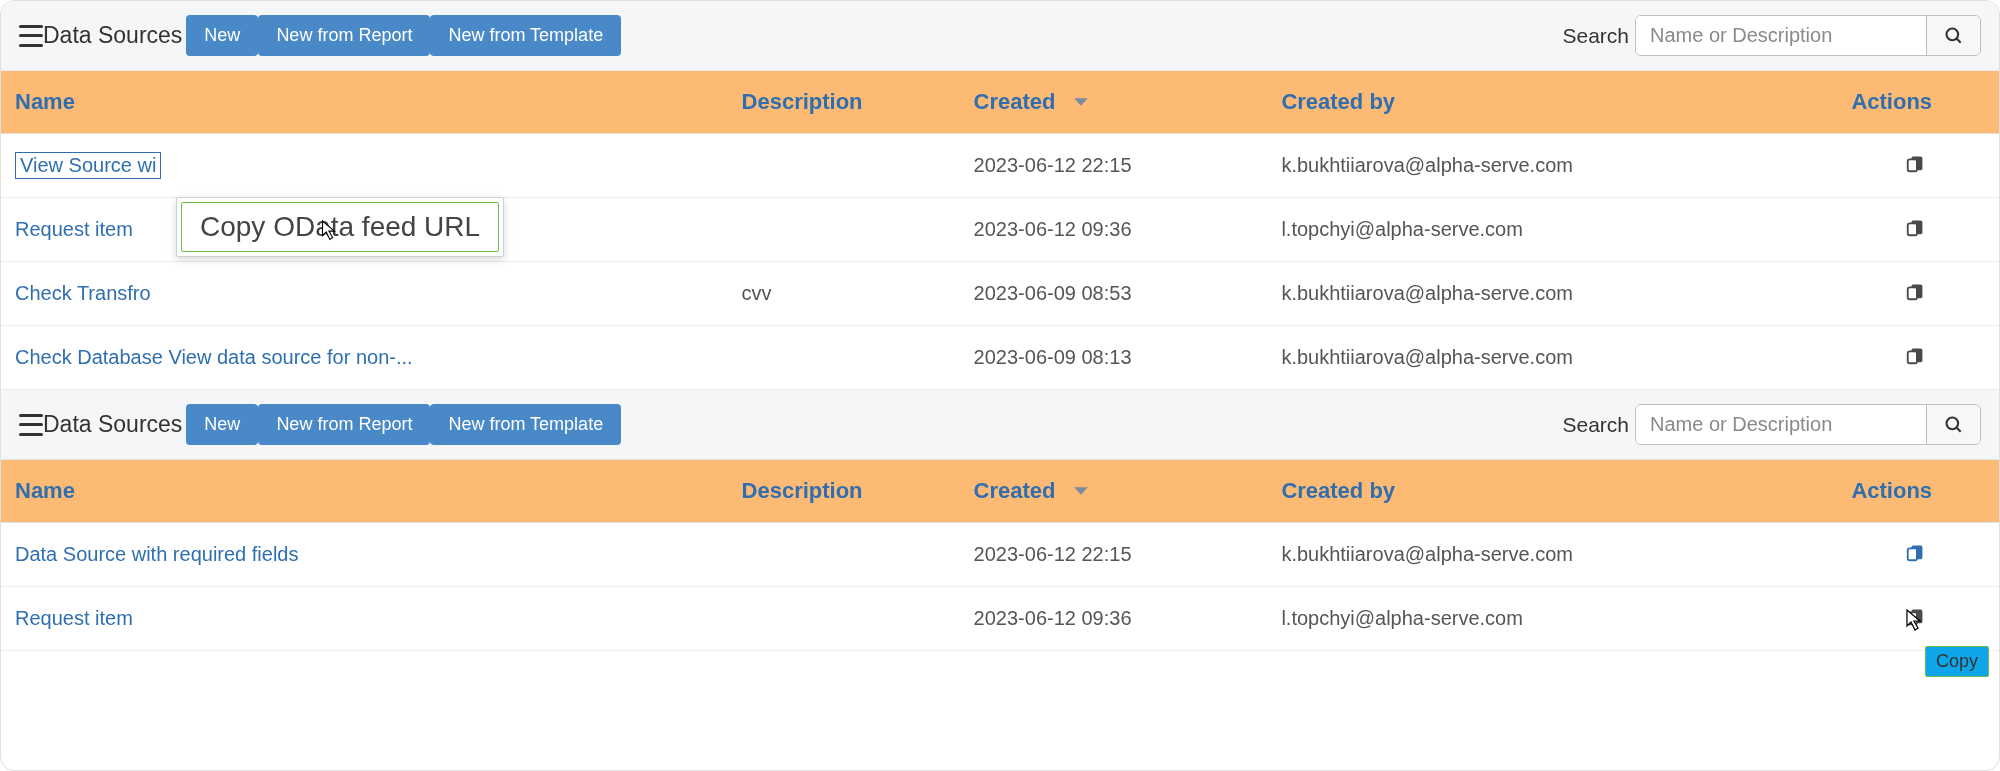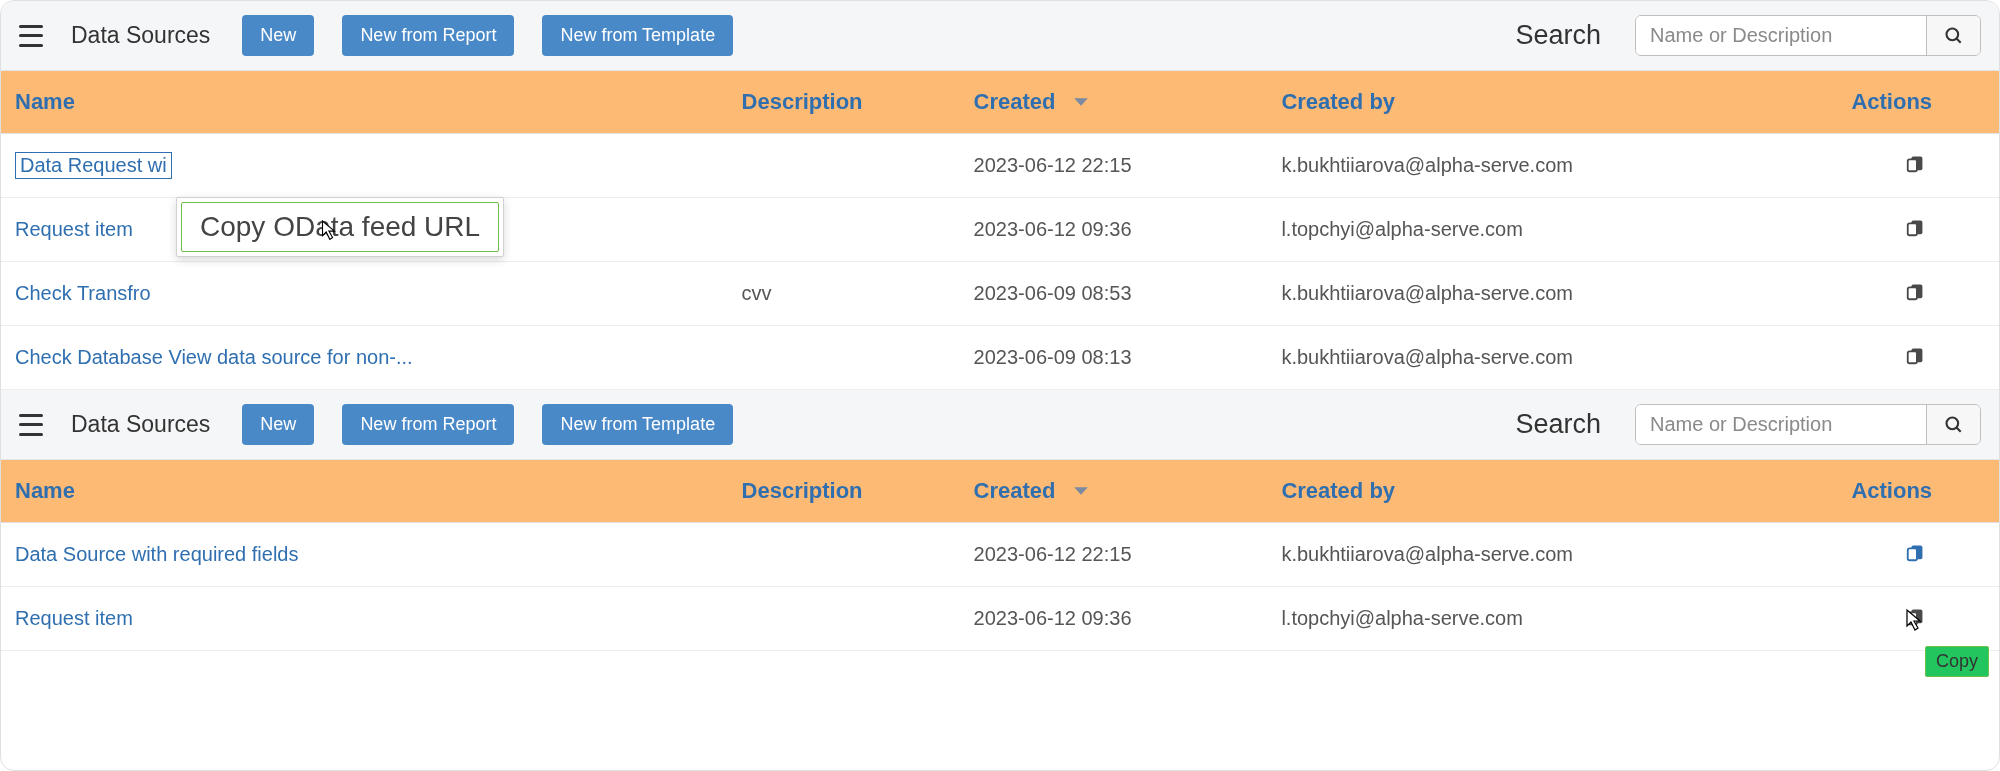--- a/index.html
+++ b/index.html
@@ -18,21 +18,21 @@
     border: 1px solid #e0e0e0;
     position: relative;
   }
   .panel {
     width: 100%;
   }
   .toolbar {
     display: flex;
     align-items: center;
     padding: 14px 18px 14px 18px;
-    gap: 28px;
+    gap: 0;
     background: #f5f6f7;
     border-bottom: 1px solid #e5e5e5;
   }
   .hamburger {
     width: 24px;
     height: 22px;
     display: flex;
     flex-direction: column;
     justify-content: space-between;
     cursor: pointer;
@@ -51,21 +51,21 @@
     background: #4a89c8;
     color: #fff;
     border: none;
     padding: 10px 18px;
     font-size: 18px;
     border-radius: 4px;
     cursor: pointer;
   }
   .toolbar-spacer { flex: 1; }
   .search-label {
-    font-size: 27px;
+    font-size: 21px;
     color: #333;
     margin-right: 6px;
   }
   .search-group {
     display: flex;
     border: 1.5px solid #bfbfbf;
     border-radius: 6px;
     overflow: hidden;
     height: 41px;
     background: #fff;
@@ -159,21 +159,21 @@
   .cursor { 
     position: absolute;
     z-index: 60;
     pointer-events: none;
   }
 
   
   .tooltip {
     position: absolute;
     border: 1.5px solid #6fbf4b;
-    background: #22c55e;
+    background: #0ea5e9;
     padding: 4px 10px;
     font-size: 18px;
     color: #333;
     z-index: 55;
     border-radius: 2px;
   }
 
 </style>
 </head>
 <body>
@@ -223,21 +223,21 @@
                   <path d="M3 3 L12 13 L21 3 Z"></path>
                 </svg>
             </span>
           </th>
           <th>Created by</th>
           <th class="col-actions">Actions</th>
         </tr>
       </thead>
       <tbody>
         <tr>
-          <td><span class="link selected">Data Request wi</span></td>
+          <td><span class="link selected">View Source wi</span></td>
           <td></td>
           <td>2023-06-12 22:15</td>
           <td>k.bukhtiiarova@alpha-serve.com</td>
           <td class="action-cell"><span><svg class="copy-icon-svg" viewBox="0 0 24 24" fill="#4a4a4a">
                   <rect x="7" y="5" width="12" height="15" rx="2"></rect>
                   <rect x="3" y="8" width="10" height="13" rx="2" fill="#fff" stroke="#4a4a4a" stroke-width="2"></rect>
                 </svg></span></td>
         </tr>
         <tr>
           <td><span class="link">Request item</span></td>

